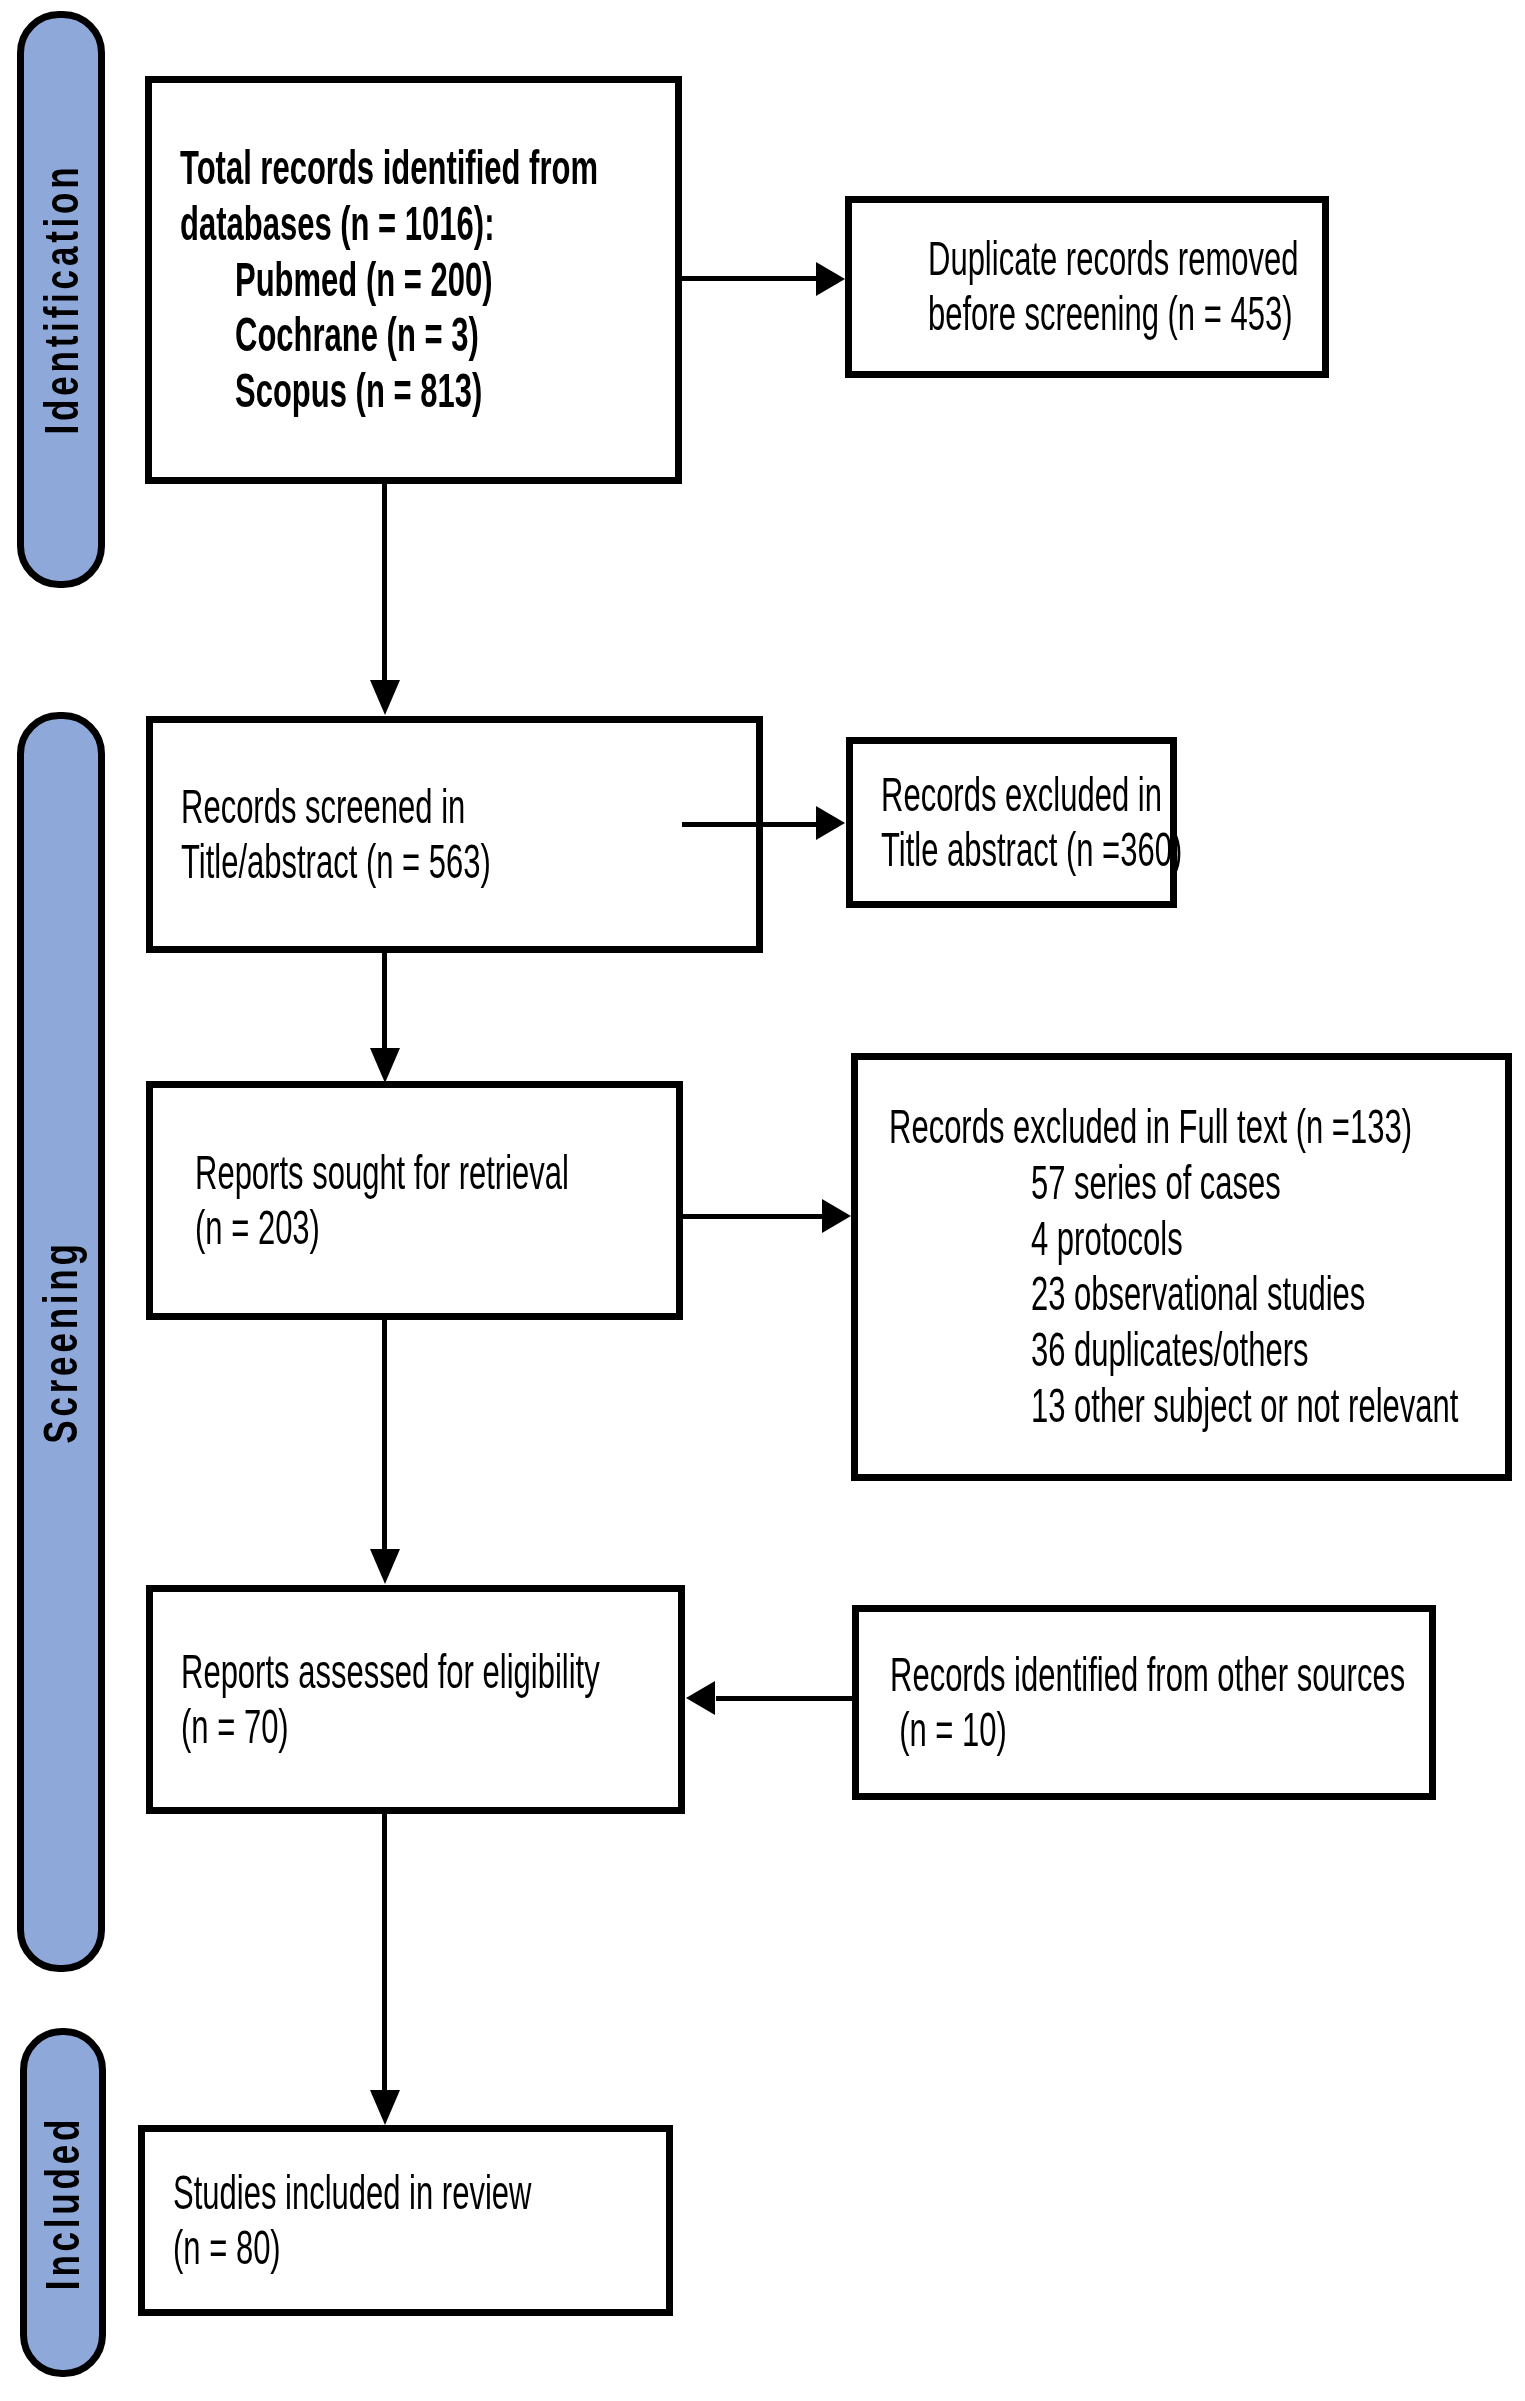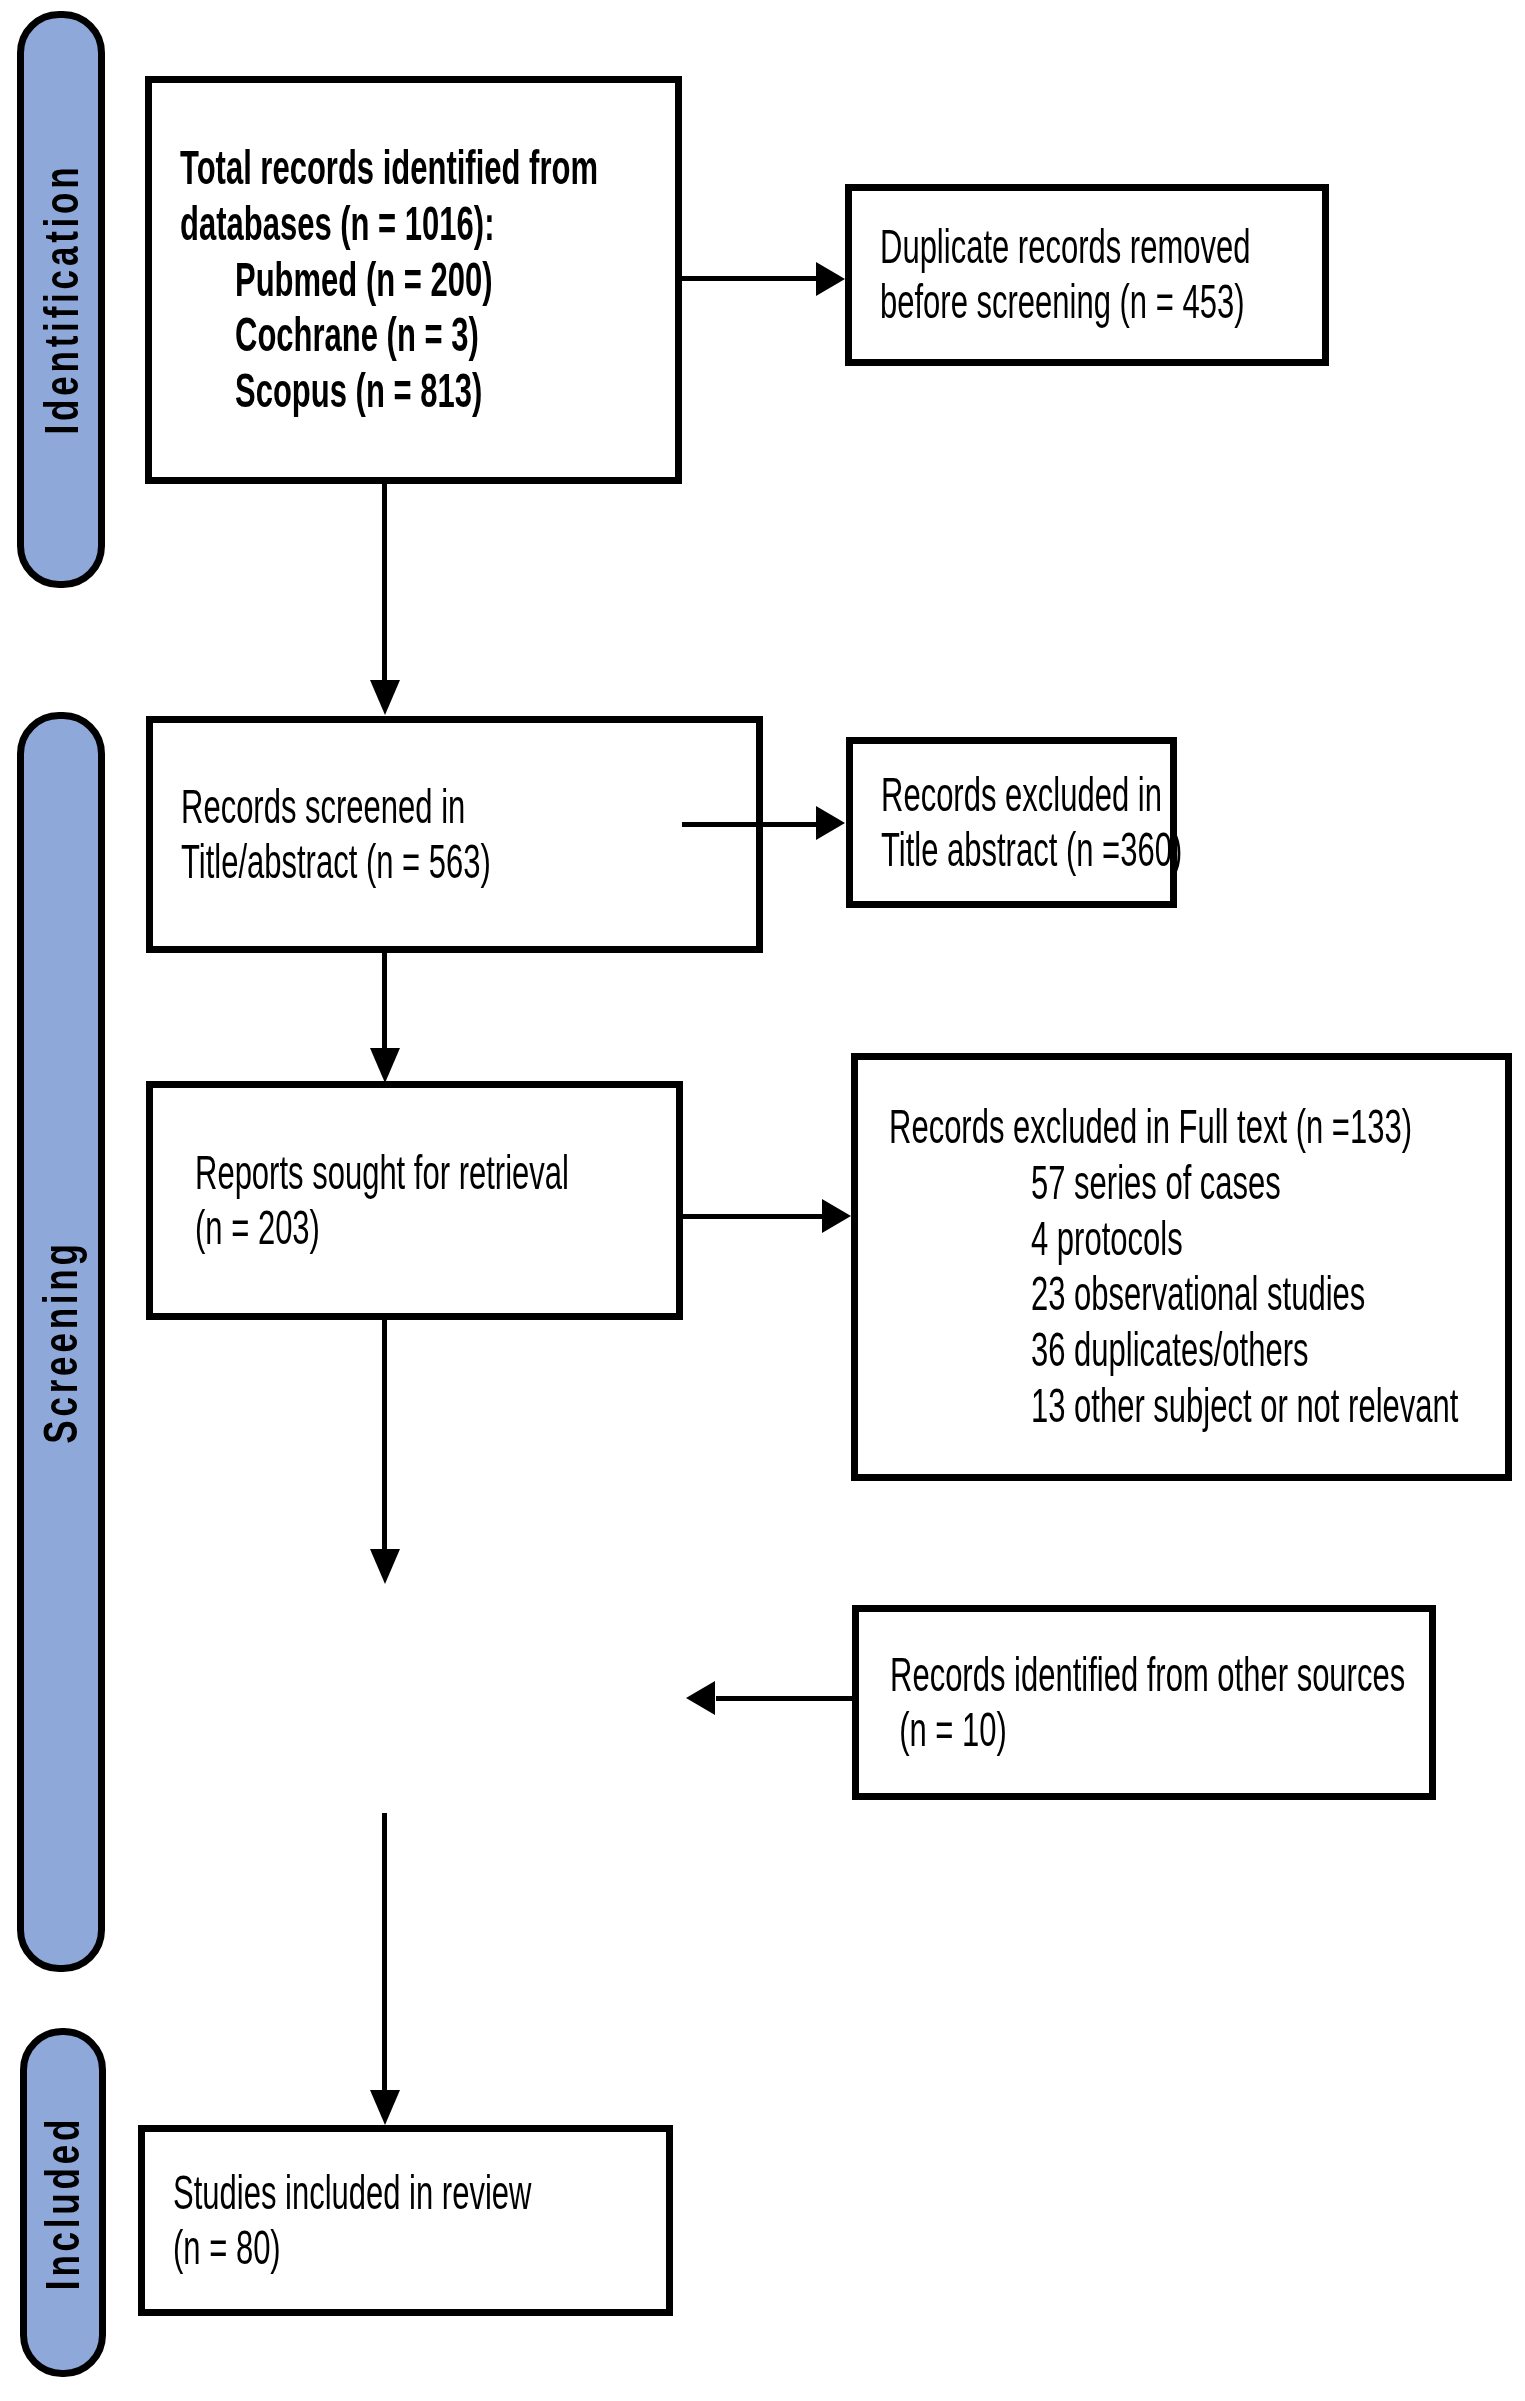--- a/index.html
+++ b/index.html
@@ -96,21 +96,21 @@
   <div class="box" style="left:145px; top:76px; width:537px; height:408px;font-weight:bold;">
     <div class="bt">
       <div class="ln">Total records identified from</div>
       <div class="ln">databases (n = 1016):</div>
       <div class="ln ind">Pubmed (n = 200)</div>
       <div class="ln ind">Cochrane (n = 3)</div>
       <div class="ln ind">Scopus (n = 813)</div>
     </div>
   </div>
 
-  <div class="box" style="left:845px; top:184px; width:484px; height:182px;">
+  <div class="box" style="left:845px; top:196px; width:484px; height:182px;padding-left:48px;">
     <div class="bt">
       <div class="ln">Duplicate records removed</div>
       <div class="ln">before screening (n = 453)</div>
     </div>
   </div>
 
   <div class="box" style="left:146px; top:716px; width:617px; height:237px;">
     <div class="bt">
       <div class="ln">Records screened in</div>
       <div class="ln">Title/abstract (n = 563)</div>
@@ -135,20 +135,26 @@
     <div class="bt" style="padding-left:31px;">
       <div class="ln">Records excluded in Full text (n =133)</div>
       <div class="ln ind-lg">57 series of cases</div>
       <div class="ln ind-lg">4 protocols</div>
       <div class="ln ind-lg">23 observational studies</div>
       <div class="ln ind-lg">36 duplicates/others</div>
       <div class="ln ind-lg">13 other subject or not relevant</div>
     </div>
   </div>
 
+  <div class="box" style="left:146px; top:1585px; width:539px; height:229px;">
+    <div class="bt">
+      <div class="ln">Reports assessed for eligibility</div>
+      <div class="ln">(n = 70)</div>
+    </div>
+  </div>
 
   <div class="box" style="left:852px; top:1605px; width:584px; height:195px;">
     <div class="bt" style="padding-left:31px;">
       <div class="ln">Records identified from other sources</div>
       <div class="ln ind-sm">(n = 10)</div>
     </div>
   </div>
 
   <div class="box" style="left:138px; top:2125px; width:535px; height:191px;">
     <div class="bt">

